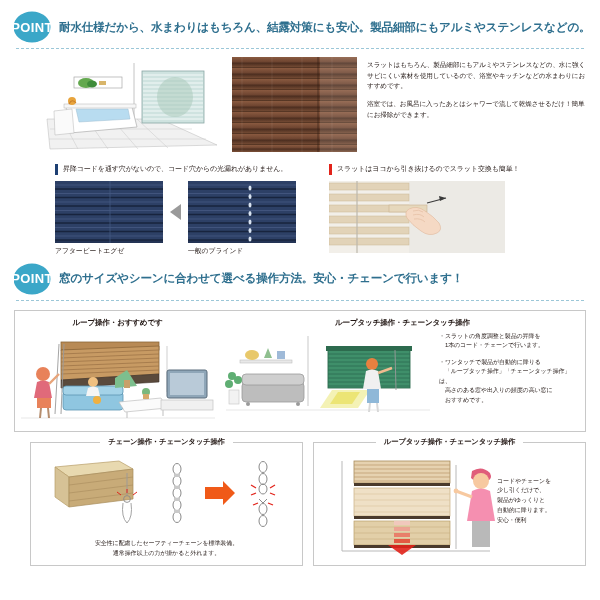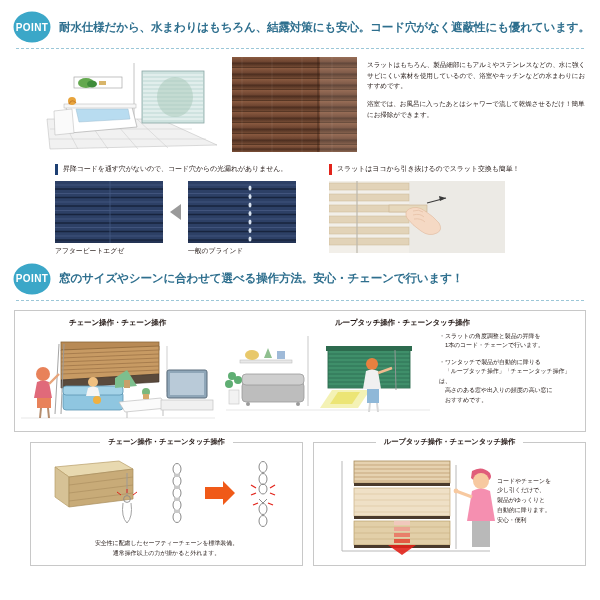--- a/index.html
+++ b/index.html
@@ -17,21 +17,21 @@
     display: flex;
     align-items: center;
     padding: 0 14px;
     gap: 9px;
   }
   .point-badge {
     width: 36px; height: 30px;
     border-radius: 50%;
     background: #3ba7c8;
     color: #ffffff;
-    font-size: 10px;
+    font-size: 13px;
     font-weight: bold;
     letter-spacing: .4px;
     display: flex;
     align-items: center;
     justify-content: center;
     flex: 0 0 auto;
     box-shadow: 0 0 0 .5px #3ba7c8;
   }
   .point-text {
     font-size: 11.6px;
@@ -210,21 +210,21 @@
 
   svg { display: block; }
 </style>
 </head>
 <body>
 
 <div id="section-one">
 
   <div class="point-row" style="padding-top:12px;">
     <div class="point-badge">POINT</div>
-    <div class="point-text">耐水仕様だから、水まわりはもちろん、結露対策にも安心。コード穴がなく遮蔽性にも優れています。</div>
+    <div class="point-text">耐水仕様だから、水まわりはもちろん、結露対策にも安心。製品細部にもアルミやステンレスなどの。</div>
   </div>
   <div class="dashline"></div>
 
   <div class="row-top">
 
     <div class="img-bath">
       <svg width="180" height="95" viewBox="0 0 180 95">
         <rect x="0" y="0" width="180" height="95" fill="#ffffff"></rect>
 
         <g stroke="#b9b9b9" stroke-width="0.5" fill="#f1f1f1">
@@ -457,21 +457,21 @@
 
   <div class="point-row">
     <div class="point-badge">POINT</div>
     <div class="point-text">窓のサイズやシーンに合わせて選べる操作方法。安心・チェーンで行います！</div>
   </div>
   <div class="dashline"></div>
 
   <div class="panel2">
 
     <div class="p2col p2-left">
-      <div class="p2title">チェーン操作・チェーン操作</div>
+      <div class="p2title">ループ操作・おすすめです</div>
       <div class="illus" style="margin-top:2px;">
         <svg width="205" height="100" viewBox="0 0 205 100">
           <rect width="205" height="100" fill="#ffffff"></rect>
 
           <line x1="6" y1="88" x2="200" y2="88" stroke="#dcdcdc" stroke-width="0.7"></line>
 
           <rect x="46" y="12" width="98" height="8" fill="#b88a55" stroke="#8c6638" stroke-width="0.8"></rect>
           <polygon points="46,20 144,16 144,44 46,50" fill="#c79a63" stroke="#8c6638" stroke-width="0.8"></polygon>
           <g stroke="#9a7043" stroke-width="0.7">
             <line x1="46" y1="24" x2="144" y2="20"></line>

